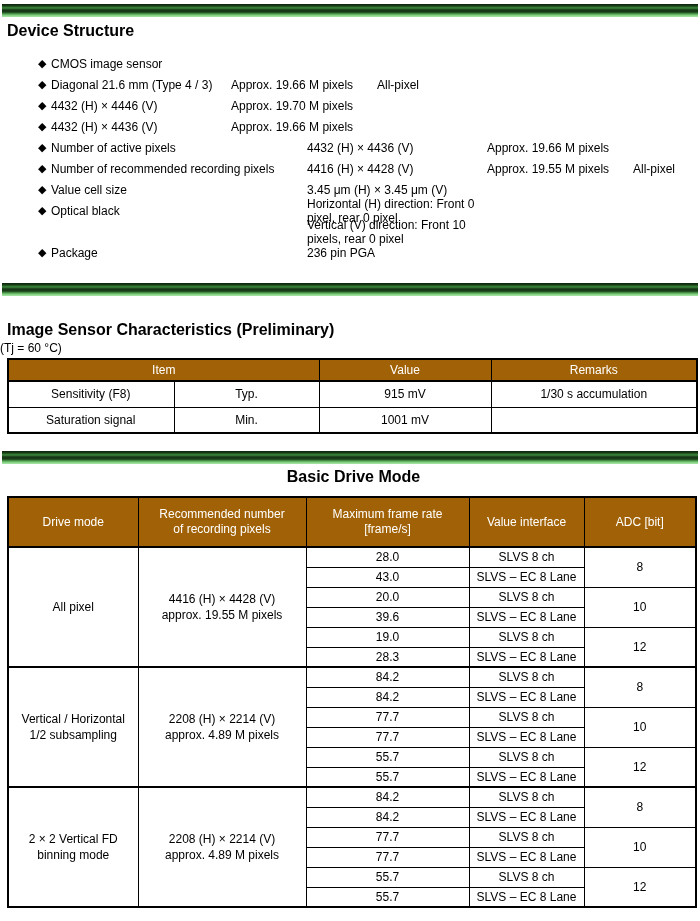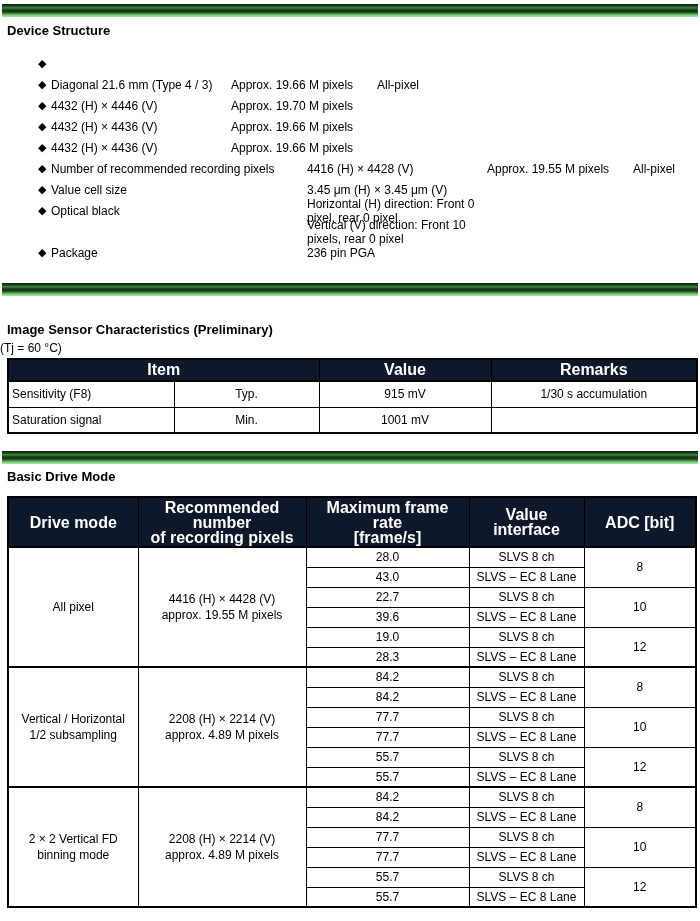--- a/index.html
+++ b/index.html
@@ -23,27 +23,27 @@
       #153415 46%,
       #183e18 62%,
       #57a957 78%,
       #8ed88e 90%,
       #a5e6a5 100%);
   }
   .bar1 { margin-top: 4px; }
   .bar2 { margin-top: 20px; }
   .bar3 { margin-top: 17px; }
   .section-title {
-    font-size: 13px;
+    font-size: 16px;
     font-weight: bold;
     margin: 6px 0 0 7px;
     line-height: 16px;
   }
   .title2 { margin-top: 26px; }
-  .title3 { margin-top: 5px; }
+  .title3 { margin-top: 5px; text-align: center; }
 
   
   .ds-list { margin-top: 14px; }
   .ds-row {
     display: flex;
     height: 21px;
     align-items: center;
   }
   .ds-bullet {
     margin-left: 38px;
@@ -71,50 +71,51 @@
     margin-left: 7px;
     table-layout: fixed;
   }
   th, td {
     border: 1px solid #000;
     padding: 0 4px;
     text-align: center;
     overflow: hidden;
   }
   th {
-    background: #0f172a;
+    background: #a16207;
     color: #ffffff;
-    font-weight: bold;
-    font-size: 16px;
+    font-weight: normal;
+    font-size: 12px;
   }
   .preline { white-space: pre-line; }
 
   
   .char-table { width: 689px; margin-top: 3px; border: 2px solid #000; }
   .char-table th { height: 22px; border-bottom: 2px solid #000; }
   .char-table td { height: 26px; }
-  .char-table td.item-cell { text-align: left; padding-left: 3px; }
+  .char-table td.item-cell { text-align: center; padding-left: 3px; }
 
   
   .drive-table { width: 688px; margin-top: 11px; border: 2px solid #000; }
   .drive-table th { height: 50px; line-height: 15px; }
   .drive-table thead th { border-bottom: 2px solid #000; }
   .drive-table td { height: 20px; line-height: 14px; }
   .drive-table tr.block-start td { border-top: 2px solid #000; }
   .drive-table td.mode-cell, .drive-table td.pixels-cell { line-height: 16px; }
 </style>
 </head>
 <body>
 
 <div class="greenbar bar1"></div>
 <div class="section-title">Device Structure</div>
 
 <div class="ds-list">
   <div class="ds-row">
     <span class="ds-bullet">◆</span>
+    <span class="ds-label">CMOS image sensor</span>
     <span class="ds-col2"></span>
     <span class="ds-col3"></span>
     <span class="ds-col4"></span>
   </div>
   <div class="ds-row">
     <span class="ds-bullet">◆</span>
     <span class="ds-col2">Diagonal 21.6 mm (Type 4 / 3)</span>
     <span class="ds-col3">Approx. 19.66 M pixels</span>
     <span class="ds-col4">All-pixel</span>
   </div>
@@ -125,20 +126,21 @@
     <span class="ds-col4"></span>
   </div>
   <div class="ds-row">
     <span class="ds-bullet">◆</span>
     <span class="ds-col2">4432 (H) × 4436 (V)</span>
     <span class="ds-col3">Approx. 19.66 M pixels</span>
     <span class="ds-col4"></span>
   </div>
   <div class="ds-row">
     <span class="ds-bullet">◆</span>
+    <span class="ds-label">Number of active pixels</span>
     <span class="ds-col2">4432 (H) × 4436 (V)</span>
     <span class="ds-col3">Approx. 19.66 M pixels</span>
     <span class="ds-col4"></span>
   </div>
   <div class="ds-row">
     <span class="ds-bullet">◆</span>
     <span class="ds-label">Number of recommended recording pixels</span>
     <span class="ds-col2">4416 (H) × 4428 (V)</span>
     <span class="ds-col3">Approx. 19.55 M pixels</span>
     <span class="ds-col4">All-pixel</span>
@@ -238,21 +240,21 @@
 approx. 19.55 M pixels</td>
       <td>28.0</td>
       <td>SLVS 8 ch</td>
       <td rowspan="2">8</td>
     </tr>
     <tr>
       <td>43.0</td>
       <td>SLVS – EC 8 Lane</td>
     </tr>
     <tr>
-      <td>22.7</td>
+      <td>20.0</td>
       <td>SLVS 8 ch</td>
       <td rowspan="2">10</td>
     </tr>
     <tr>
       <td>39.6</td>
       <td>SLVS – EC 8 Lane</td>
     </tr>
     <tr>
       <td>19.0</td>
       <td>SLVS 8 ch</td>

